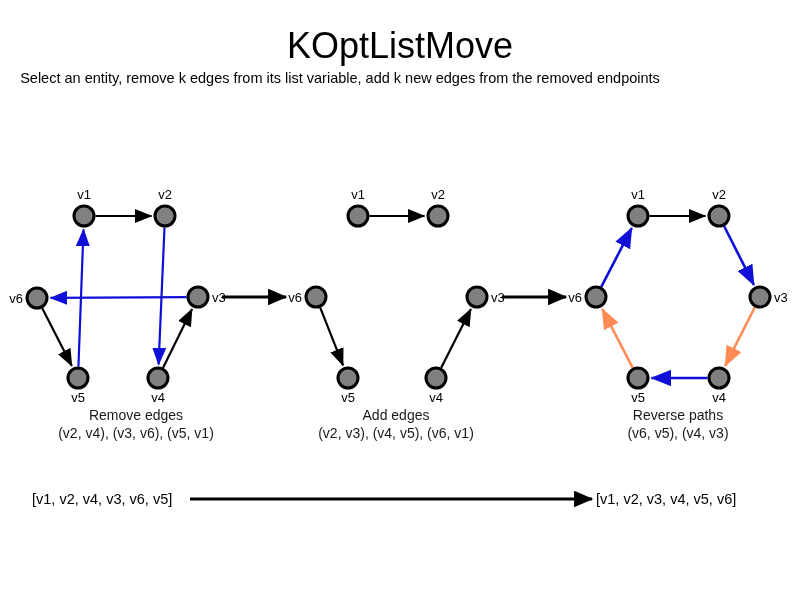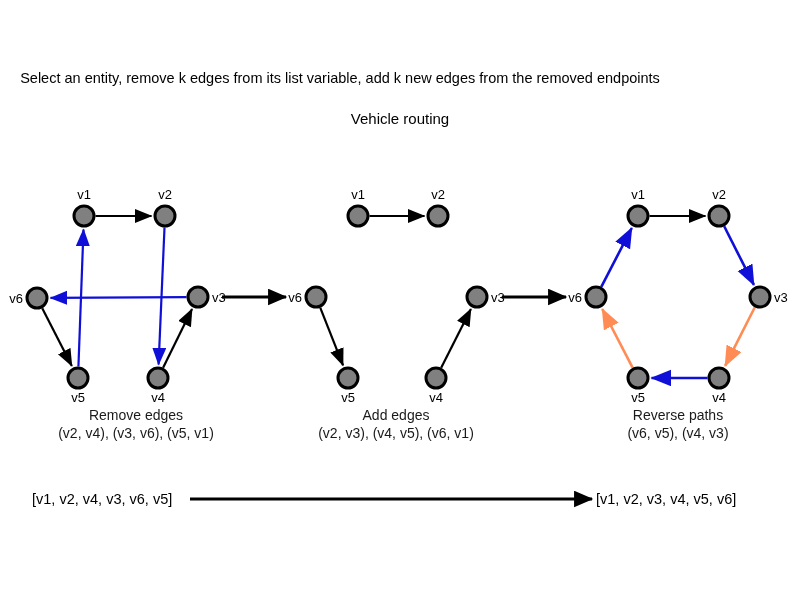--- a/index.html
+++ b/index.html
@@ -73,24 +73,24 @@
     font-family: "Liberation Sans", sans-serif;
     font-size: 14.5px;
     fill: #000000;
   }
 </style>
 </head>
 <body>
 
 <div id="root">
 
+  <div class="title">KOptListMove</div>
 
   <div class="subtitle">Select an entity, remove k edges from its list variable, add k new edges from the removed endpoints</div>
 
-  <div class="section-label">Vehicle routing</div>
 
   <svg class="canvas" viewBox="0 0 800 600">
     <defs>
       <marker id="ah-black" markerWidth="9" markerHeight="9" refX="7.6" refY="3.2" orient="auto" markerUnits="strokeWidth">
         <path d="M0,0 L8,3.2 L0,6.4 z" fill="#000000"></path>
       </marker>
       <marker id="ah-blue" markerWidth="9" markerHeight="9" refX="7.6" refY="3.2" orient="auto" markerUnits="strokeWidth">
         <path d="M0,0 L8,3.2 L0,6.4 z" fill="#0f0fd8"></path>
       </marker>
       <marker id="ah-orange" markerWidth="9" markerHeight="9" refX="7.6" refY="3.2" orient="auto" markerUnits="strokeWidth">

